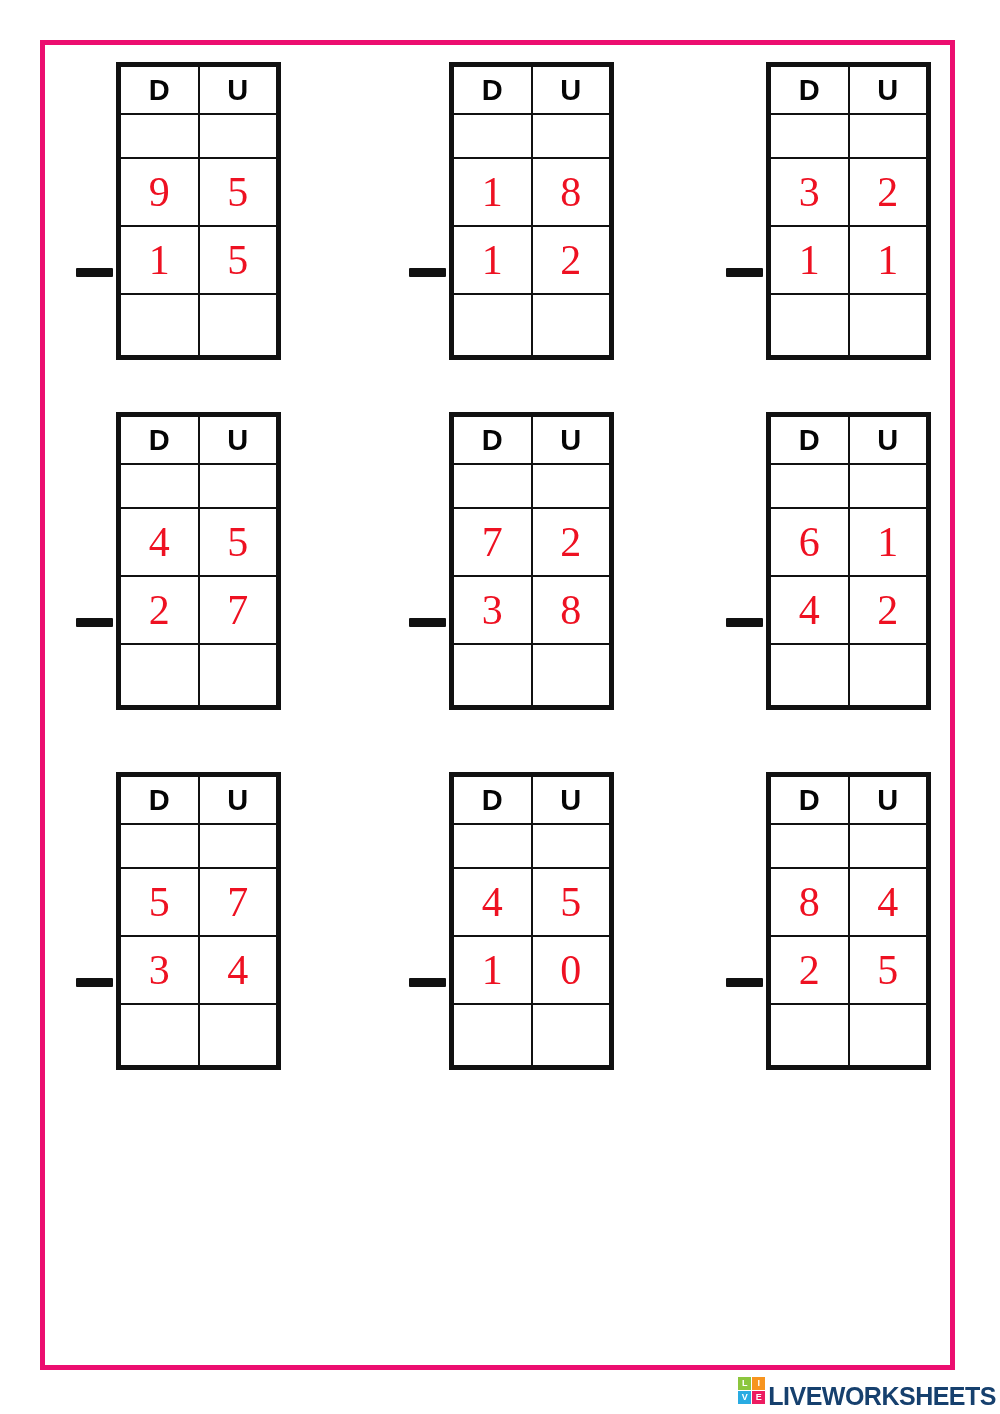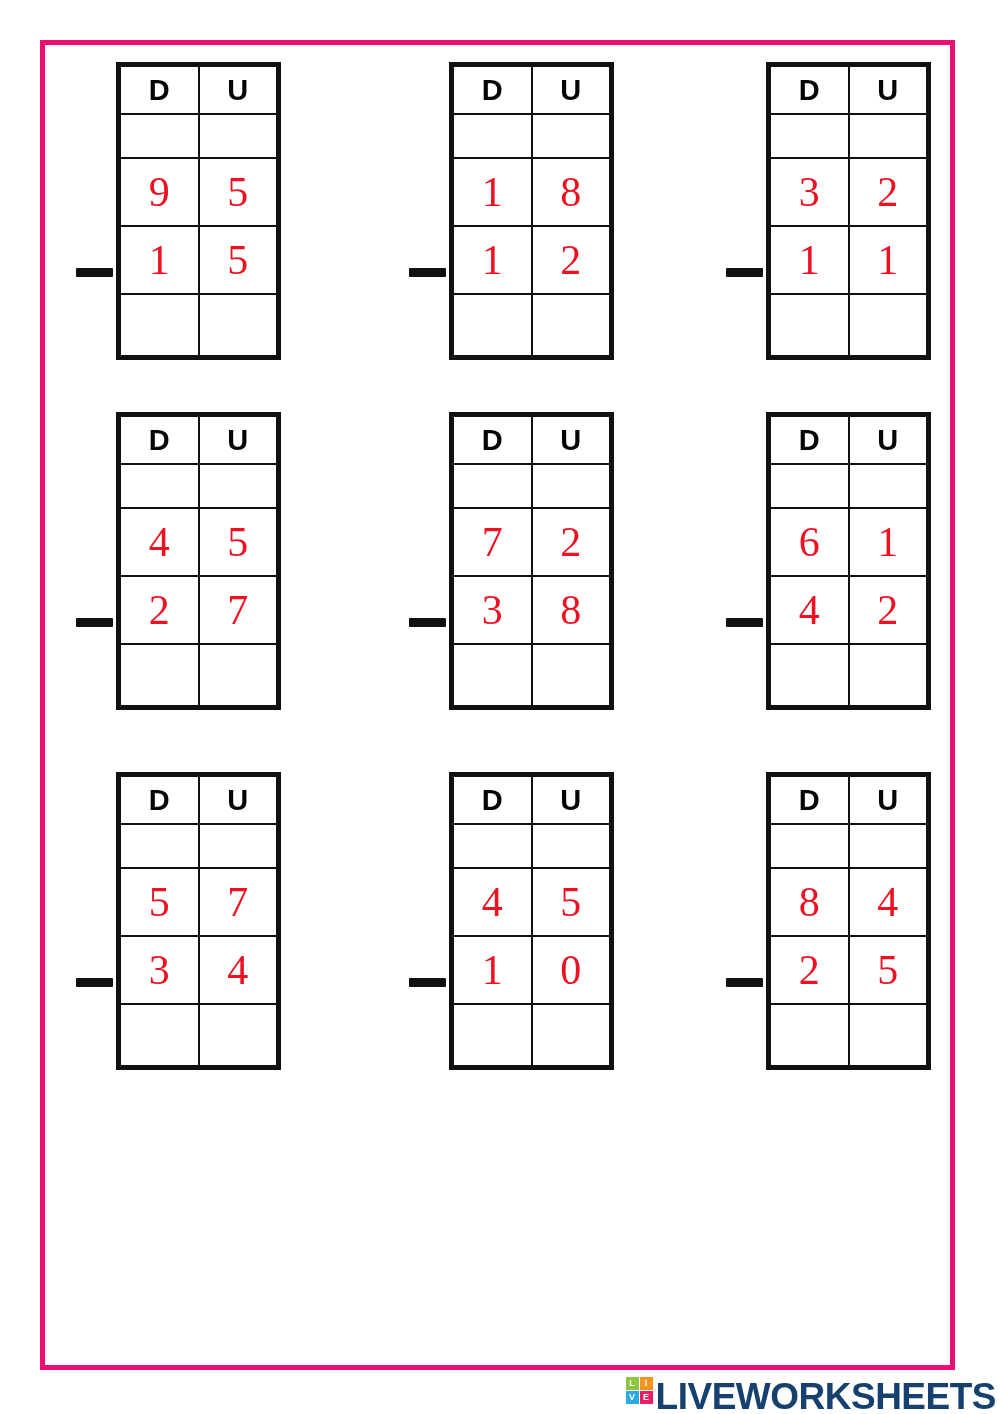--- a/index.html
+++ b/index.html
@@ -139,21 +139,21 @@
     font-weight: bold;
     color: #ffffff;
     font-family: "Liberation Sans", sans-serif;
     line-height: 1;
   }
   .lw-tile.t-l { background: #8cc63e; }
   .lw-tile.t-i { background: #f7941e; }
   .lw-tile.t-v { background: #29abe2; }
   .lw-tile.t-e { background: #ed1c61; }
   #lw-word {
-    font-size: 37px;
+    font-size: 25px;
     font-weight: bold;
     color: #16406e;
     font-family: "Liberation Sans", sans-serif;
     letter-spacing: -0.5px;
     line-height: 1;
     margin-top: 12px;
   }
 </style>
 </head>
 <body>

